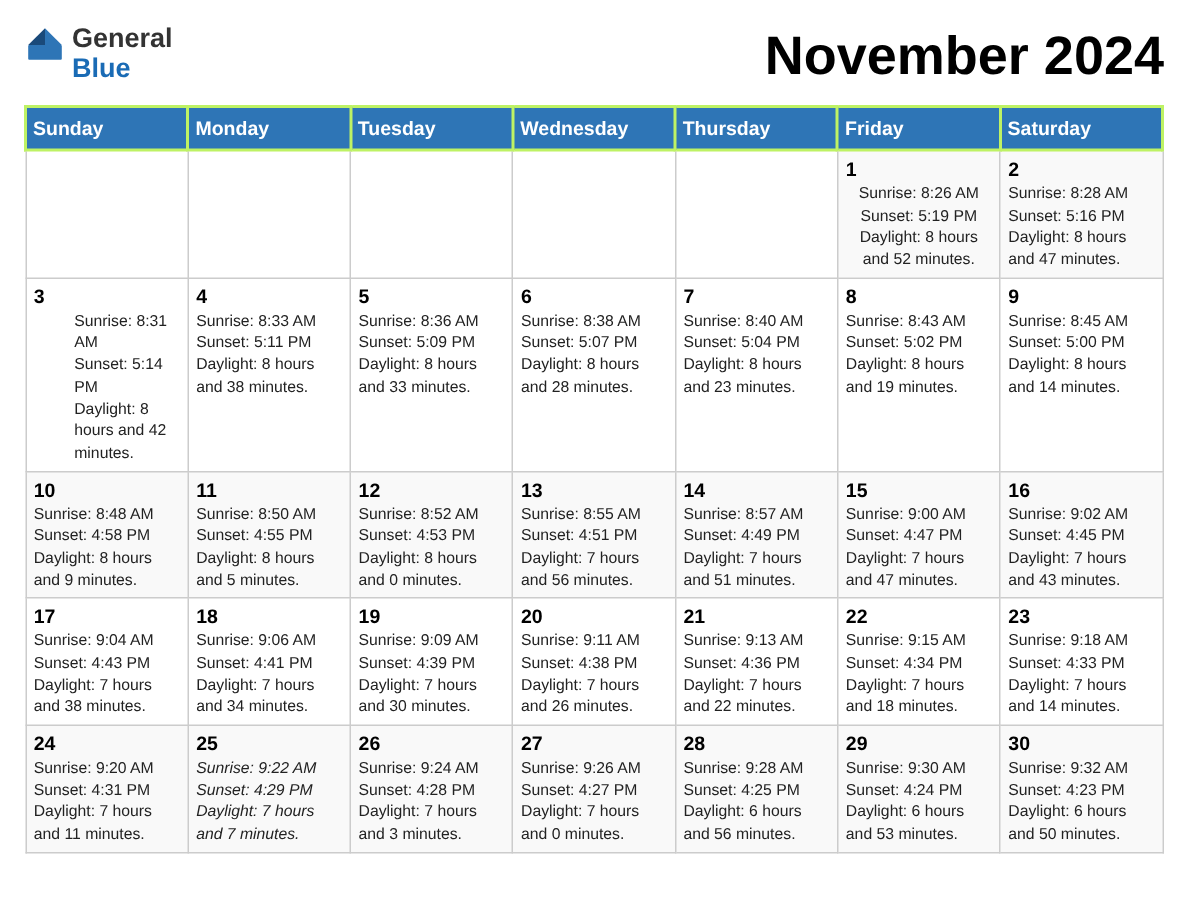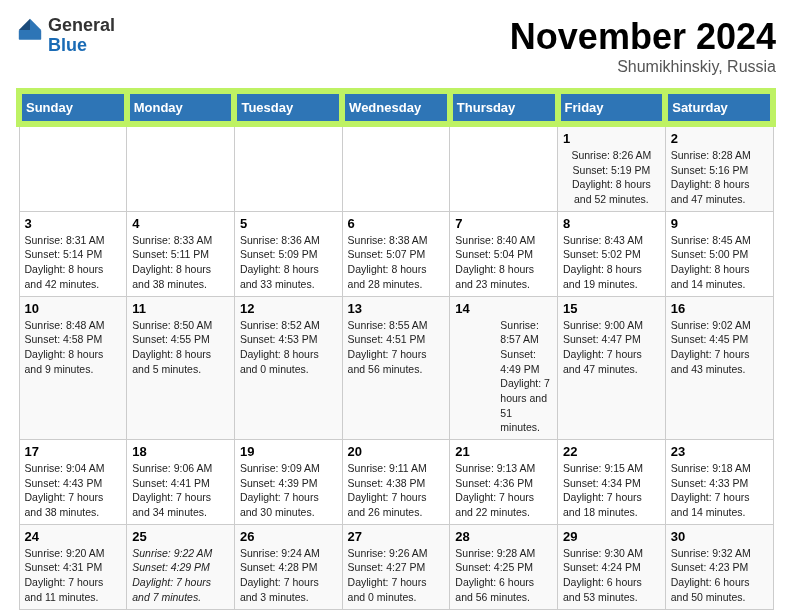--- a/index.html
+++ b/index.html
@@ -51,21 +51,21 @@
     }
     .calendar-table thead tr {
       background-color: #2e75b6;
       color: #fff;
     }
     .calendar-table thead th {
       padding: 6px 4px;
       text-align: left;
       font-size: 13px;
       font-weight: bold;
-      border: 6px solid #bef264;
+      border: 2px solid #bef264;
     }
     .calendar-table tbody tr {
       vertical-align: top;
     }
     .calendar-table tbody td {
       border: 1px solid #ccc;
       padding: 4px 5px;
       width: calc(100% / 7);
       min-height: 80px;
       vertical-align: top;
@@ -102,21 +102,20 @@
       <polygon points="20,4 20,20 4,20" fill="#1a4a7a"></polygon>
       <rect x="4" y="20" width="32" height="14" fill="#2e75b6" rx="1"></rect>
     </svg>
     <div class="logo-text">
       <span class="logo-general">General</span><br>
       <span class="logo-blue">Blue</span>
     </div>
   </div>
   <div class="title-block">
     <div class="month-title">November 2024</div>
-    <div class="location-title">Shumikhinskiy, Russia</div>
   </div>
 </div>
 
 <table class="calendar-table">
   <thead>
     <tr>
     <th>Sunday</th>
         <th>Monday</th>
         <th>Tuesday</th>
         <th>Wednesday</th>
@@ -141,21 +140,21 @@
         <td>
           <span class="day-number">2</span>
           <div class="day-info" style="white-space: pre-line;">Sunrise: 8:28 AM
 Sunset: 5:16 PM
 Daylight: 8 hours and 47 minutes.</div>
         </td>
       </tr>
       <tr>
         <td>
           <span class="day-number">3</span>
-          <div class="day-info" style="white-space: pre-line;">Sunrise: 8:31 AM
+          <div class="day-info" style="white-space: pre-line; margin-left: 27px;">Sunrise: 8:31 AM
 Sunset: 5:14 PM
 Daylight: 8 hours and 42 minutes.</div>
         </td>
         <td>
           <span class="day-number">4</span>
           <div class="day-info" style="white-space: pre-line;">Sunrise: 8:33 AM
 Sunset: 5:11 PM
 Daylight: 8 hours and 38 minutes.</div>
         </td>
         <td>
@@ -209,21 +208,21 @@
 Daylight: 8 hours and 0 minutes.</div>
         </td>
         <td>
           <span class="day-number">13</span>
           <div class="day-info" style="white-space: pre-line;">Sunrise: 8:55 AM
 Sunset: 4:51 PM
 Daylight: 7 hours and 56 minutes.</div>
         </td>
         <td>
           <span class="day-number">14</span>
-          <div class="day-info" style="white-space: pre-line; margin-left: 45px;">Sunrise: 8:57 AM
+          <div class="day-info" style="white-space: pre-line;">Sunrise: 8:57 AM
 Sunset: 4:49 PM
 Daylight: 7 hours and 51 minutes.</div>
         </td>
         <td>
           <span class="day-number">15</span>
           <div class="day-info" style="white-space: pre-line;">Sunrise: 9:00 AM
 Sunset: 4:47 PM
 Daylight: 7 hours and 47 minutes.</div>
         </td>
         <td>

